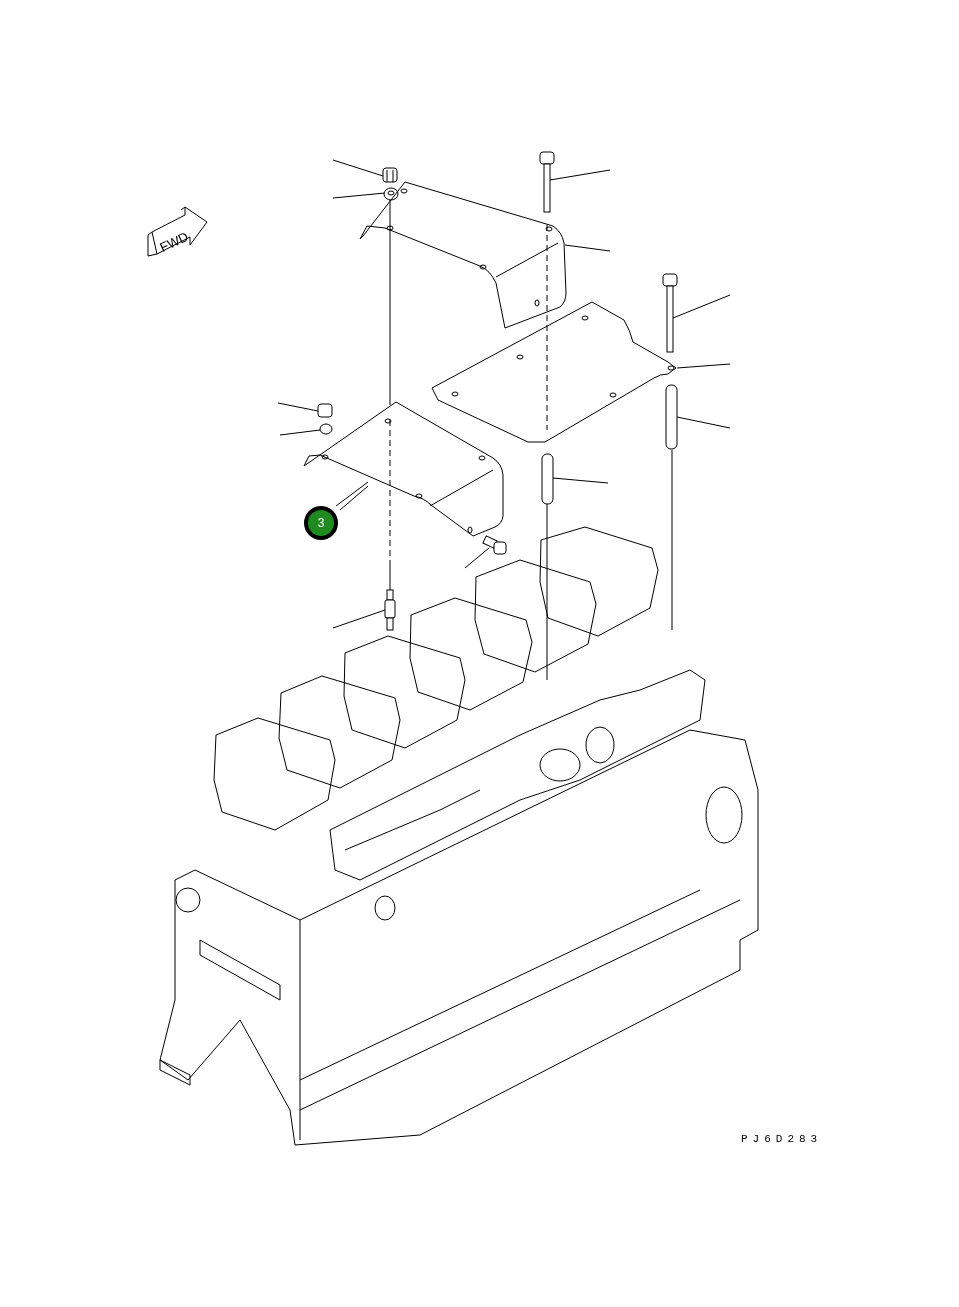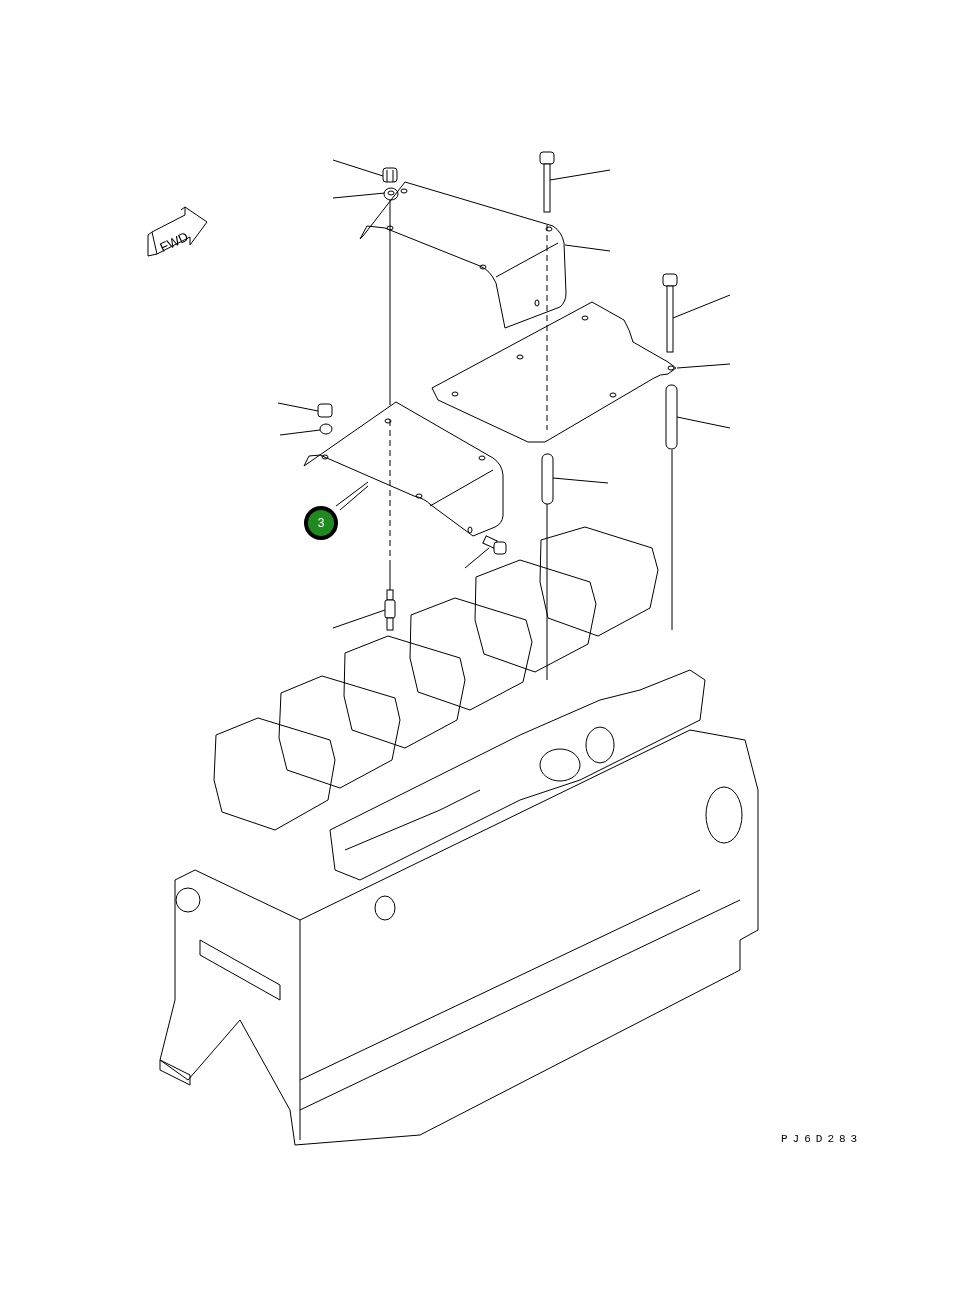--- a/index.html
+++ b/index.html
@@ -146,13 +146,13 @@
   </g>
 
   <line class="ln" x1="340" y1="510" x2="368" y2="486"></line>
 </svg>
 </div>
 
 <div class="callout" style="left:304px; top:506px;">
   <span>3</span>
 </div>
 
-<div class="drawing-id" style="left:741px; top:1133px;margin-left:40px;">PJ6D283</div>
+<div class="drawing-id" style="left:741px; top:1133px;">PJ6D283</div>
 
 </body></html>

